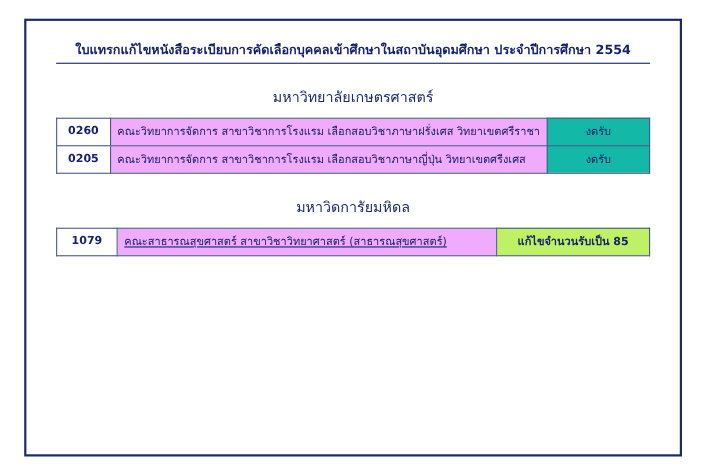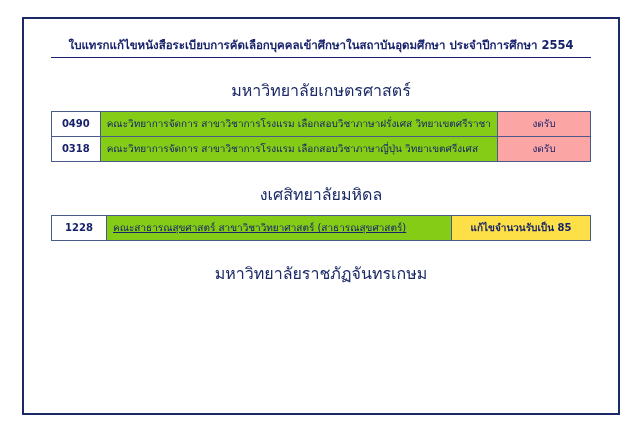--- a/index.html
+++ b/index.html
@@ -59,21 +59,21 @@
     width: 540px;
     height: 1px;
     background: #17226b;
     margin: 4px auto 0 auto;
   }
   .section {
     margin-top: 20px;
   }
   .section-head {
     text-align: center;
-    font-size: 16px;
+    font-size: 13px;
     color: #1b2a66;
     margin-bottom: 8px;
   }
   table.tbl {
     border-collapse: collapse;
     margin: 0 auto;
     width: 540px;
   }
   table.tbl td {
     border: 1px solid #4a5a8a;
@@ -83,34 +83,34 @@
     height: 16px;
   }
   td.code {
     width: 42px;
     text-align: center;
     font-weight: bold;
     background: #ffffff;
     white-space: nowrap;
   }
   td.name {
-    background: #84cc16;
+    background: #f0abfc;
     white-space: nowrap;
     overflow: hidden;
   }
   td.status {
     width: 126px;
     text-align: center;
     white-space: nowrap;
   }
   td.status.cancel {
-    background: #fca5a5;
+    background: #14b8a6;
   }
   td.status.revise {
-    background: #fde047;
+    background: #bef264;
     font-weight: bold;
   }
   .sec-mahidol table.tbl td.name { letter-spacing: 0px; text-decoration: underline; }
 </style>
 </head>
 <body>
 
 <div class="page">
 
   <svg class="rough" viewBox="0 0 642 432" preserveAspectRatio="none">
@@ -123,44 +123,43 @@
   <div class="content">
 
     <div class="doc-title">ใบแทรกแก้ไขหนังสือระเบียบการคัดเลือกบุคคลเข้าศึกษาในสถาบันอุดมศึกษา ประจำปีการศึกษา 2554</div>
     <div class="title-rule"></div>
 
     <div class="section">
       <div class="section-head">มหาวิทยาลัยเกษตรศาสตร์</div>
       <table class="tbl">
         <tbody>
           <tr>
-            <td class="code">0490</td>
+            <td class="code">0260</td>
             <td class="name">คณะวิทยาการจัดการ สาขาวิชาการโรงแรม เลือกสอบวิชาภาษาฝรั่งเศส วิทยาเขตศรีราชา</td>
             <td class="status cancel">งดรับ</td>
           </tr>
           <tr>
-            <td class="code">0318</td>
+            <td class="code">0205</td>
             <td class="name">คณะวิทยาการจัดการ สาขาวิชาการโรงแรม เลือกสอบวิชาภาษาญี่ปุ่น วิทยาเขตศรีงเศส</td>
             <td class="status cancel">งดรับ</td>
           </tr>
         </tbody>
       </table>
     </div>
 
     <div class="section sec-mahidol">
-      <div class="section-head">งเศสิทยาลัยมหิดล</div>
+      <div class="section-head">มหาวิดการัยมหิดล</div>
       <table class="tbl">
         <tbody>
           <tr>
-            <td class="code">1228</td>
+            <td class="code">1079</td>
             <td class="name">คณะสาธารณสุขศาสตร์ สาขาวิชาวิทยาศาสตร์ (สาธารณสุขศาสตร์)</td>
             <td class="status revise">แก้ไขจำนวนรับเป็น  85</td>
           </tr>
         </tbody>
       </table>
     </div>
 
     <div class="section">
-      <div class="section-head">มหาวิทยาลัยราชภัฏจันทรเกษม</div>
     </div>
 
   </div>
 </div>
 
 </body></html>

